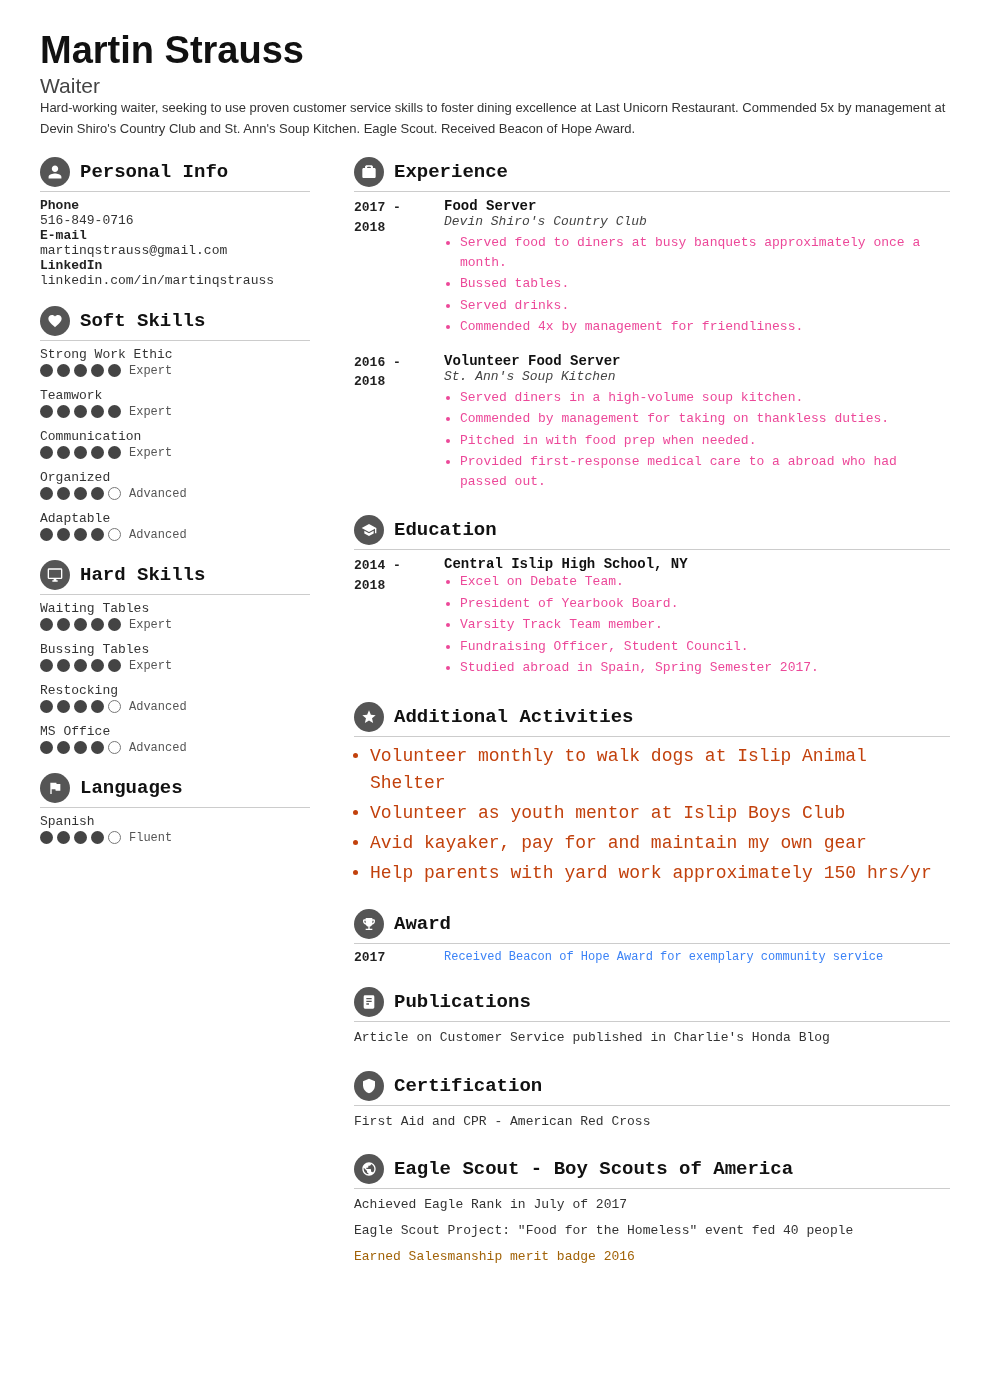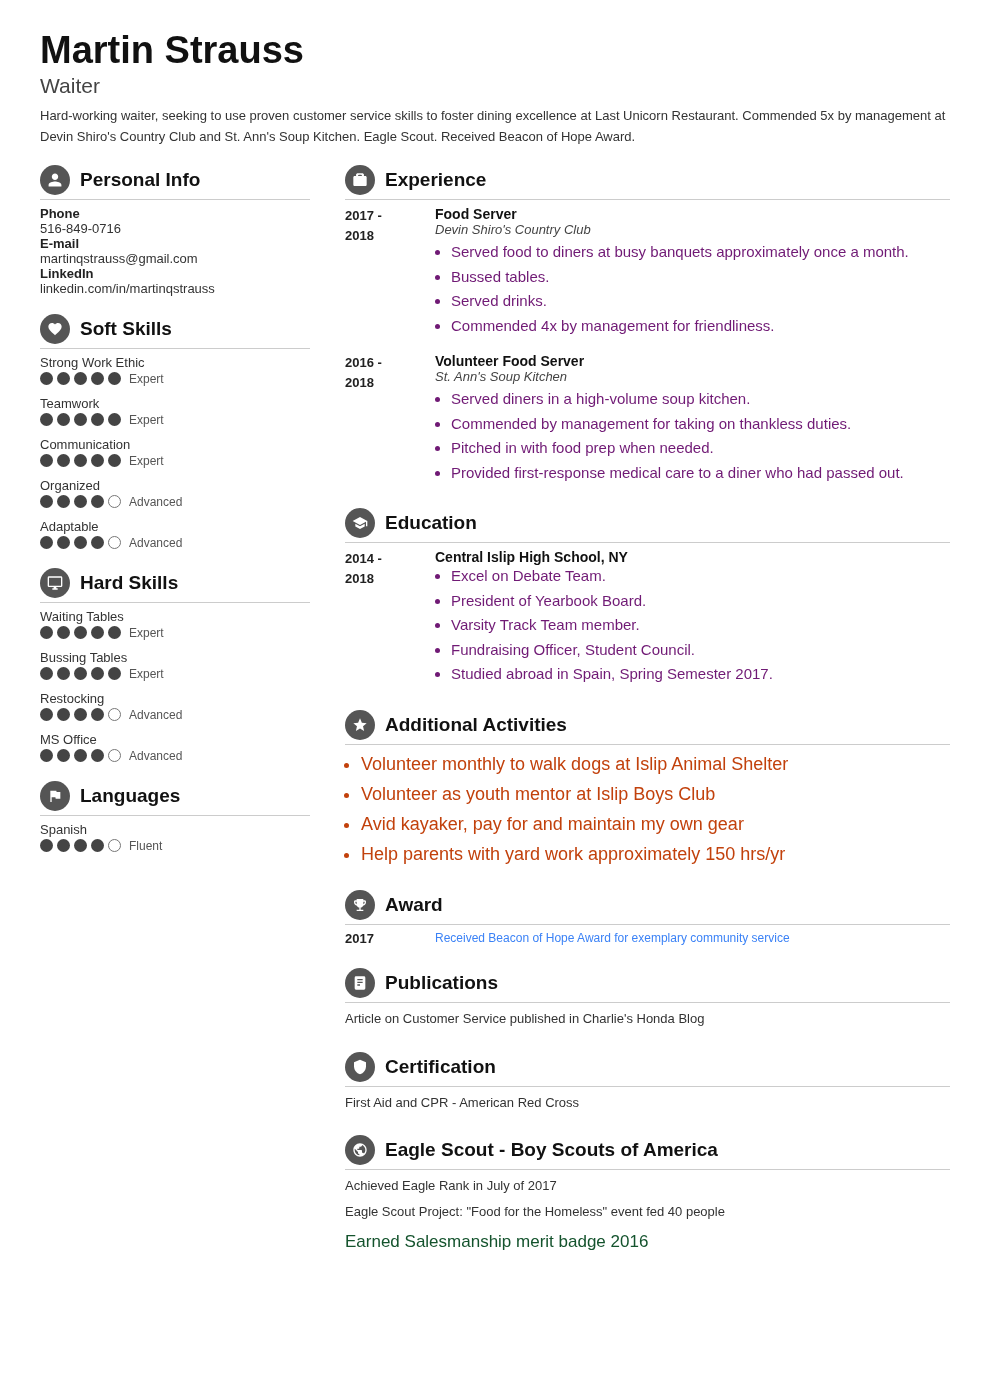--- a/index.html
+++ b/index.html
@@ -5,26 +5,26 @@
     * { box-sizing: border-box; margin: 0; padding: 0; }
     body {
       font-family: Arial, sans-serif;
       font-size: 13px;
       color: #222;
       background: #fff;
       width: 990px;
       min-height: 1400px;
       padding: 30px 40px;
     }
-    .name-title { margin-bottom: 8px; }
+    .name-title { }
     .name-title h1 { font-size: 38px; font-weight: 900; color: #111; line-height: 1.1; }
     .name-title .subtitle { font-size: 21px; color: #444; margin-top: 2px; }
     .summary { font-size: 13px; color: #333; margin-bottom: 18px; line-height: 1.6; }
 
-    .two-col { display: flex; gap: 35px; }
+    .two-col { display: flex; gap: 44px; font-family: Liberation Mono, monospace; }
     .left-col { width: 270px; flex-shrink: 0; }
     .right-col { flex: 1; }
 
     .section-header {
       display: flex;
       align-items: center;
       gap: 10px;
       margin-bottom: 6px;
       padding-bottom: 4px;
       border-bottom: 1.5px solid #ccc;
@@ -57,21 +57,21 @@
     .skill-level { font-size: 12px; color: #555; margin-left: 4px; }
 
     
     .right-section { margin-bottom: 22px; }
     .exp-row { display: flex; gap: 20px; margin-bottom: 14px; }
     .exp-dates { width: 70px; flex-shrink: 0; font-size: 13px; font-weight: 700; color: #222; line-height: 1.5; }
     .exp-details { flex: 1; }
     .exp-title { font-size: 14px; font-weight: 800; color: #111; }
     .exp-org { font-size: 13px; font-style: italic; color: #444; margin-bottom: 4px; }
     .exp-bullets { padding-left: 16px; }
-    .exp-bullets li { font-size: 15px; color: #701a75; margin-bottom: 2px; line-height: 1.5; }
+    .exp-bullets li { font-size: 13px; color: #ec4899; margin-bottom: 2px; line-height: 1.5; }
 
     .award-row { display: flex; gap: 20px; margin-bottom: 6px; }
     .award-year { width: 70px; font-size: 13px; font-weight: 700; flex-shrink: 0; }
     .award-text { font-size: 12px; color: #3b82f6; }
 
     .simple-content { padding-left: 0; }
     .simple-content p { font-size: 13px; color: #333; margin-bottom: 4px; line-height: 1.6; }
     .simple-content ul { padding-left: 16px; }
     .simple-content ul li { font-size: 18px; color: #c2410c; margin-bottom: 3px; line-height: 1.5; }
   </style>
@@ -291,21 +291,21 @@
           </div>
           <div class="exp-row">
             <div class="exp-dates">2016 -<br>2018</div>
             <div class="exp-details">
               <div class="exp-title">Volunteer Food Server</div>
               <div class="exp-org">St. Ann's Soup Kitchen</div>
               <ul class="exp-bullets">
                 <li>Served diners in a high-volume soup kitchen.</li>
                 <li>Commended by management for taking on thankless duties.</li>
                 <li>Pitched in with food prep when needed.</li>
-                <li>Provided first-response medical care to a diner who had passed out.</li>
+                <li>Provided first-response medical care to a abroad who had passed out.</li>
               </ul>
             </div>
           </div>
         </div>
     </div>
 
     <div class="right-section">
       <div class="section-header">
         <div class="icon-circle">
           <svg viewBox="0 0 24 24">
@@ -401,20 +401,20 @@
           <svg viewBox="0 0 24 24">
               <path d="M12 2C6.48 2 2 6.48 2 12s4.48 10 10 10 10-4.48 10-10S17.52 2 12 2zm-1 17.93c-3.95-.49-7-3.85-7-7.93 0-.62.08-1.21.21-1.79L9 15v1c0 1.1.9 2 2 2v1.93zm6.9-2.54c-.26-.81-1-1.39-1.9-1.39h-1v-3c0-.55-.45-1-1-1H8v-2h2c.55 0 1-.45 1-1V7h2c1.1 0 2-.9 2-2v-.41c2.93 1.19 5 4.06 5 7.41 0 2.08-.8 3.97-2.1 5.39z"></path>
             </svg>
         </div>
         <h2>Eagle Scout - Boy Scouts of America</h2>
       </div>
       <div class="simple-content">
         <div id="eagle-scout-list">
             <p style="font-size: 13px; color: rgb(51, 51, 51); margin-bottom: 5px; line-height: 1.6;">Achieved Eagle Rank in July of 2017</p>
             <p style="font-size: 13px; color: rgb(51, 51, 51); margin-bottom: 5px; line-height: 1.6;">Eagle Scout Project: "Food for the Homeless" event fed 40 people</p>
-            <p style="font-size: 17px; color: #14532d; margin-bottom: 5px; line-height: 1.6;">Earned Salesmanship merit badge 2016</p>
+            <p style="font-size: 13px; color: #a16207; margin-bottom: 5px; line-height: 1.6;">Earned Salesmanship merit badge 2016</p>
           </div>
       </div>
     </div>
 
   </div>
 
 </div>
 
 </body></html>

